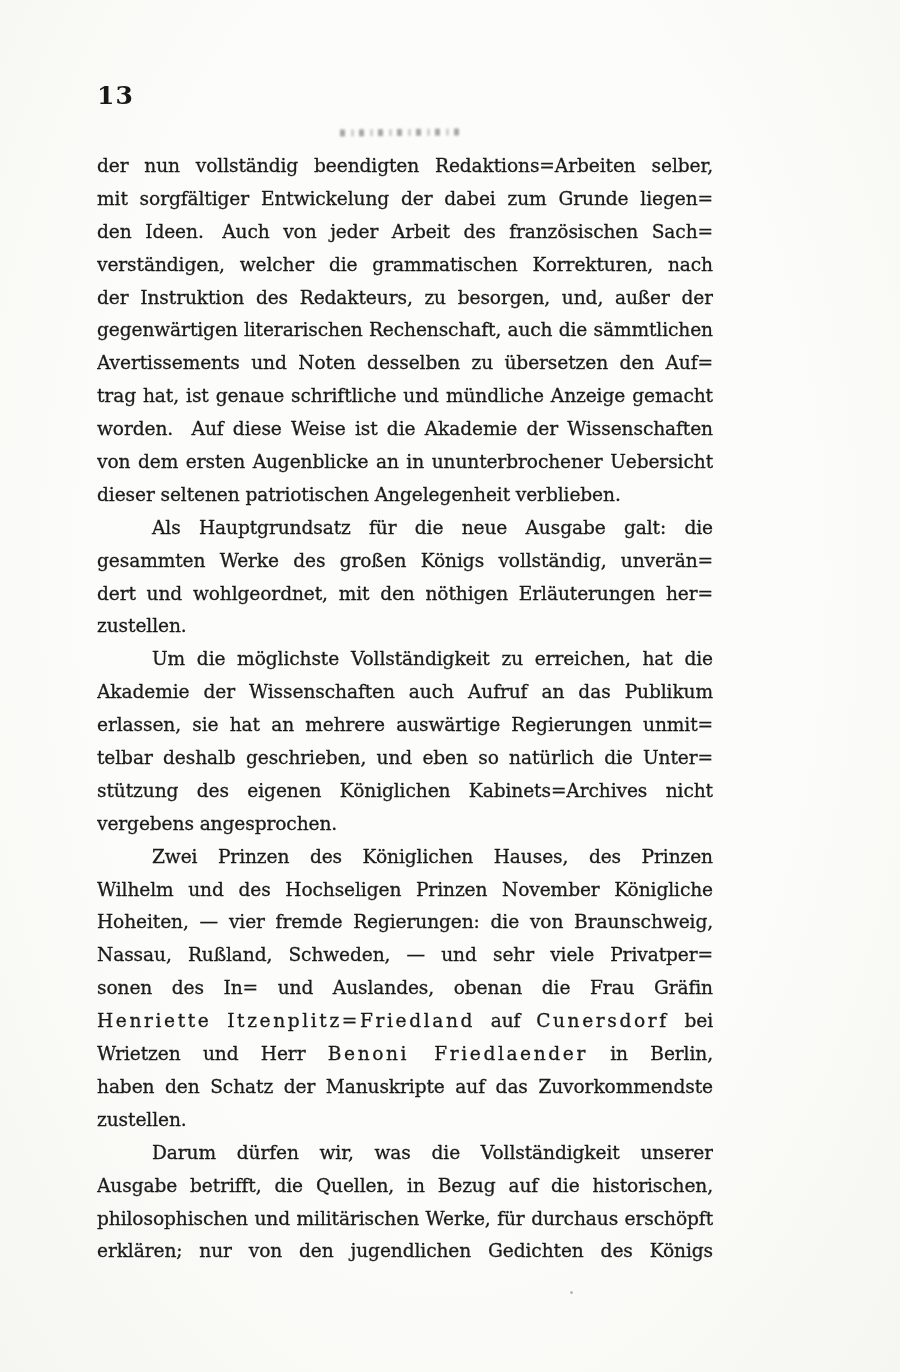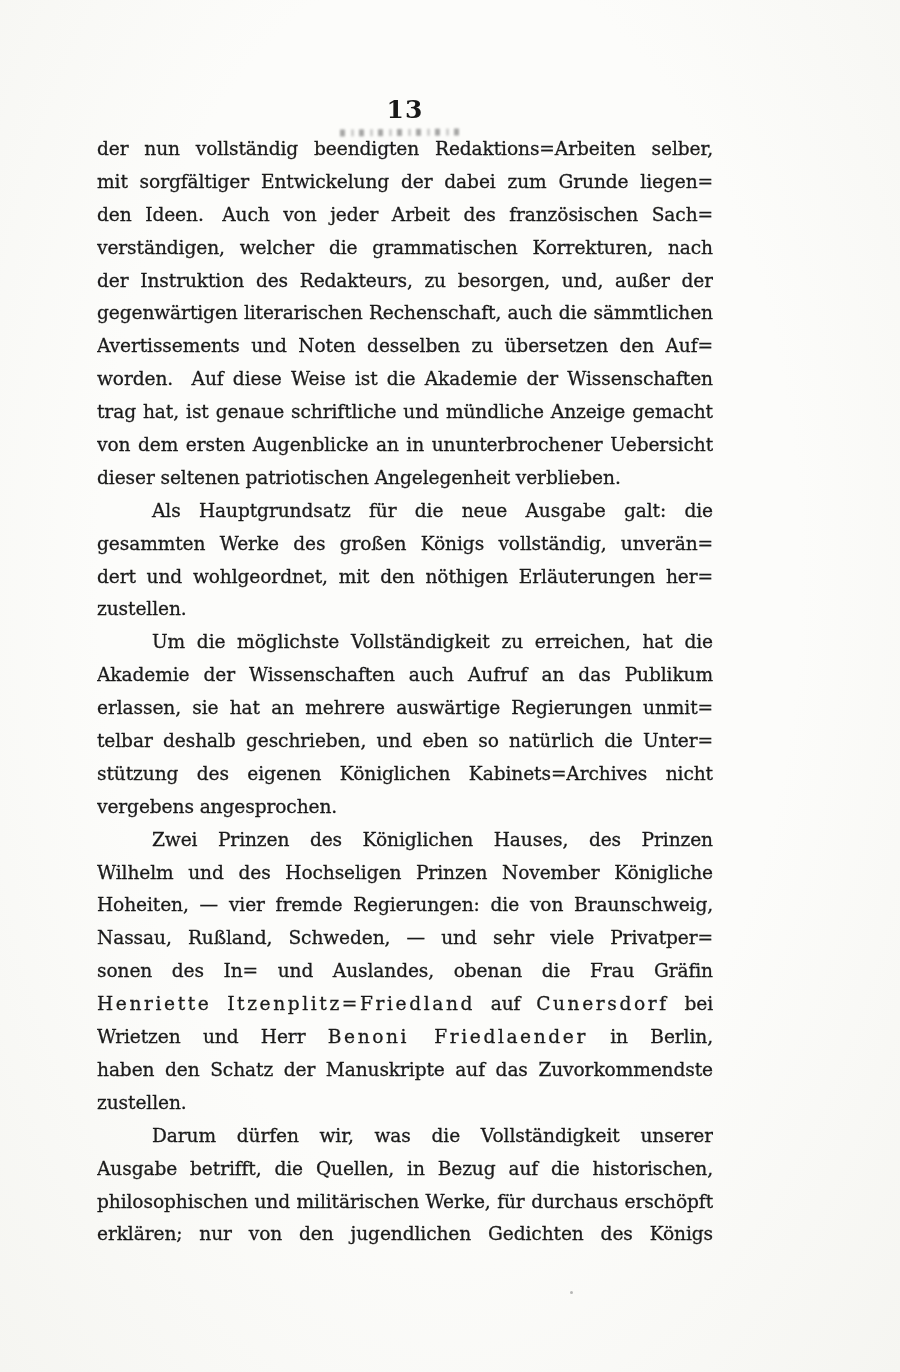--- a/index.html
+++ b/index.html
@@ -8,22 +8,21 @@
     position: relative;
     background: radial-gradient(ellipse at 50% 42%, #fcfcfa 55%, #f5f5f1 100%);
     font-family: "DejaVu Serif", serif;
     color: #1b1b1b;
     overflow: hidden;
   }
   .page { position: absolute; inset: 0; }
 
   .running-head {
     position: absolute;
-    top: 95px; left: 97px; width: 616px;
-    text-align: center;
+    top: 81px; left: 97px; width: 616px;
     font-size: 25px;
     font-weight: 700;
     letter-spacing: 1px;
     color: #181818;
   }
 
   .smudge {
     position: absolute;
     top: 129px; left: 340px; width: 120px; height: 7px;
     background: repeating-linear-gradient(90deg,
@@ -31,21 +30,21 @@
       rgba(45,45,45,0.0) 5px 11px,
       rgba(45,45,45,0.40) 11px 14px,
       rgba(45,45,45,0.0) 14px 19px);
     filter: blur(1px);
     opacity: 0.55;
     transform: rotate(-0.5deg);
   }
 
   .textblock {
     position: absolute;
-    top: 133px; left: 97px; width: 616px;
+    top: 150px; left: 97px; width: 616px;
     font-size: 18.6px;
     letter-spacing: -0.1px;
   }
   .line {
     height: 32.9px;
     line-height: 32.9px;
     text-align: justify;
     text-align-last: justify;
     overflow: hidden;
     white-space: normal;
@@ -70,22 +69,22 @@
   <div class="smudge"></div>
   <div class="speck" style="top:1291px; left:570px;"></div>
   <div class="textblock" id="textblock">
       <div class="line"><span>der nun vollständig beendigten Redaktions=Arbeiten selber,</span></div>
       <div class="line"><span>mit sorgfältiger Entwickelung der dabei zum Grunde liegen=</span></div>
       <div class="line"><span>den Ideen. Auch von jeder Arbeit des französischen Sach=</span></div>
       <div class="line"><span>verständigen, welcher die grammatischen Korrekturen, nach</span></div>
       <div class="line"><span>der Instruktion des Redakteurs, zu besorgen, und, außer der</span></div>
       <div class="line"><span>gegenwärtigen literarischen Rechenschaft, auch die sämmtlichen</span></div>
       <div class="line"><span>Avertissements und Noten desselben zu übersetzen den Auf=</span></div>
+      <div class="line"><span>trag hat, ist genaue schriftliche und mündliche Anzeige gemacht</span></div>
       <div class="line"><span>worden. Auf diese Weise ist die Akademie der Wissenschaften</span></div>
-      <div class="line"><span>trag hat, ist genaue schriftliche und mündliche Anzeige gemacht</span></div>
       <div class="line"><span>von dem ersten Augenblicke an in ununterbrochener Uebersicht</span></div>
       <div class="line par-end"><span>dieser seltenen patriotischen Angelegenheit verblieben.</span></div>
       <div class="line indent"><span>Als Hauptgrundsatz für die neue Ausgabe galt: die</span></div>
       <div class="line"><span>gesammten Werke des großen Königs vollständig, unverän=</span></div>
       <div class="line"><span>dert und wohlgeordnet, mit den nöthigen Erläuterungen her=</span></div>
       <div class="line par-end"><span>zustellen.</span></div>
       <div class="line indent"><span>Um die möglichste Vollständigkeit zu erreichen, hat die</span></div>
       <div class="line"><span>Akademie der Wissenschaften auch Aufruf an das Publikum</span></div>
       <div class="line"><span>erlassen, sie hat an mehrere auswärtige Regierungen unmit=</span></div>
       <div class="line"><span>telbar deshalb geschrieben, und eben so natürlich die Unter=</span></div>

